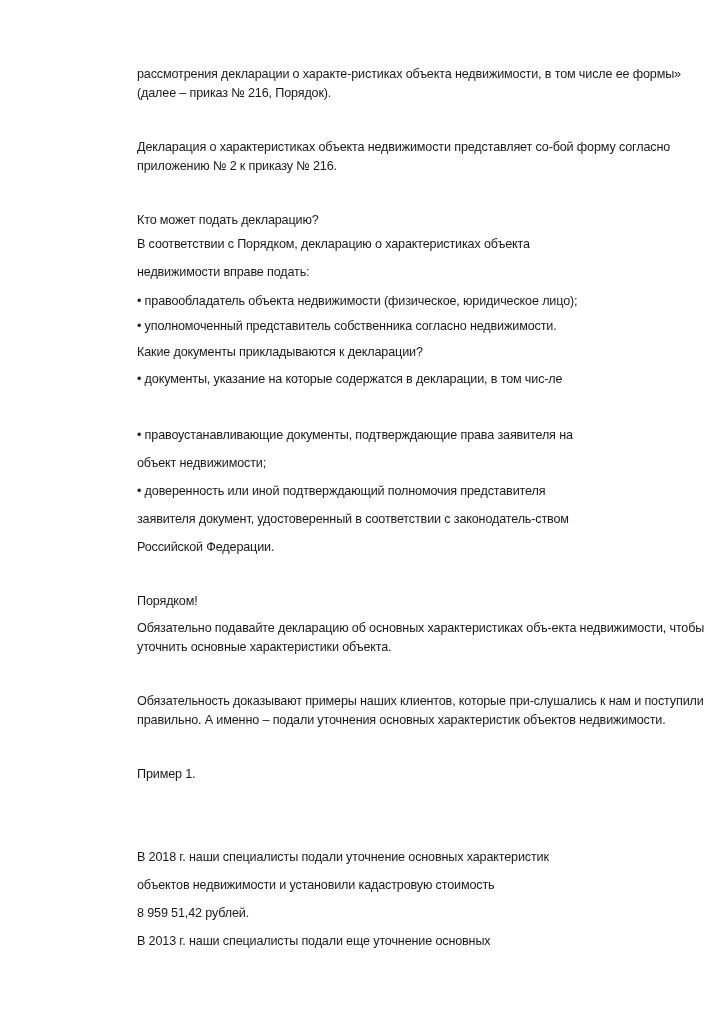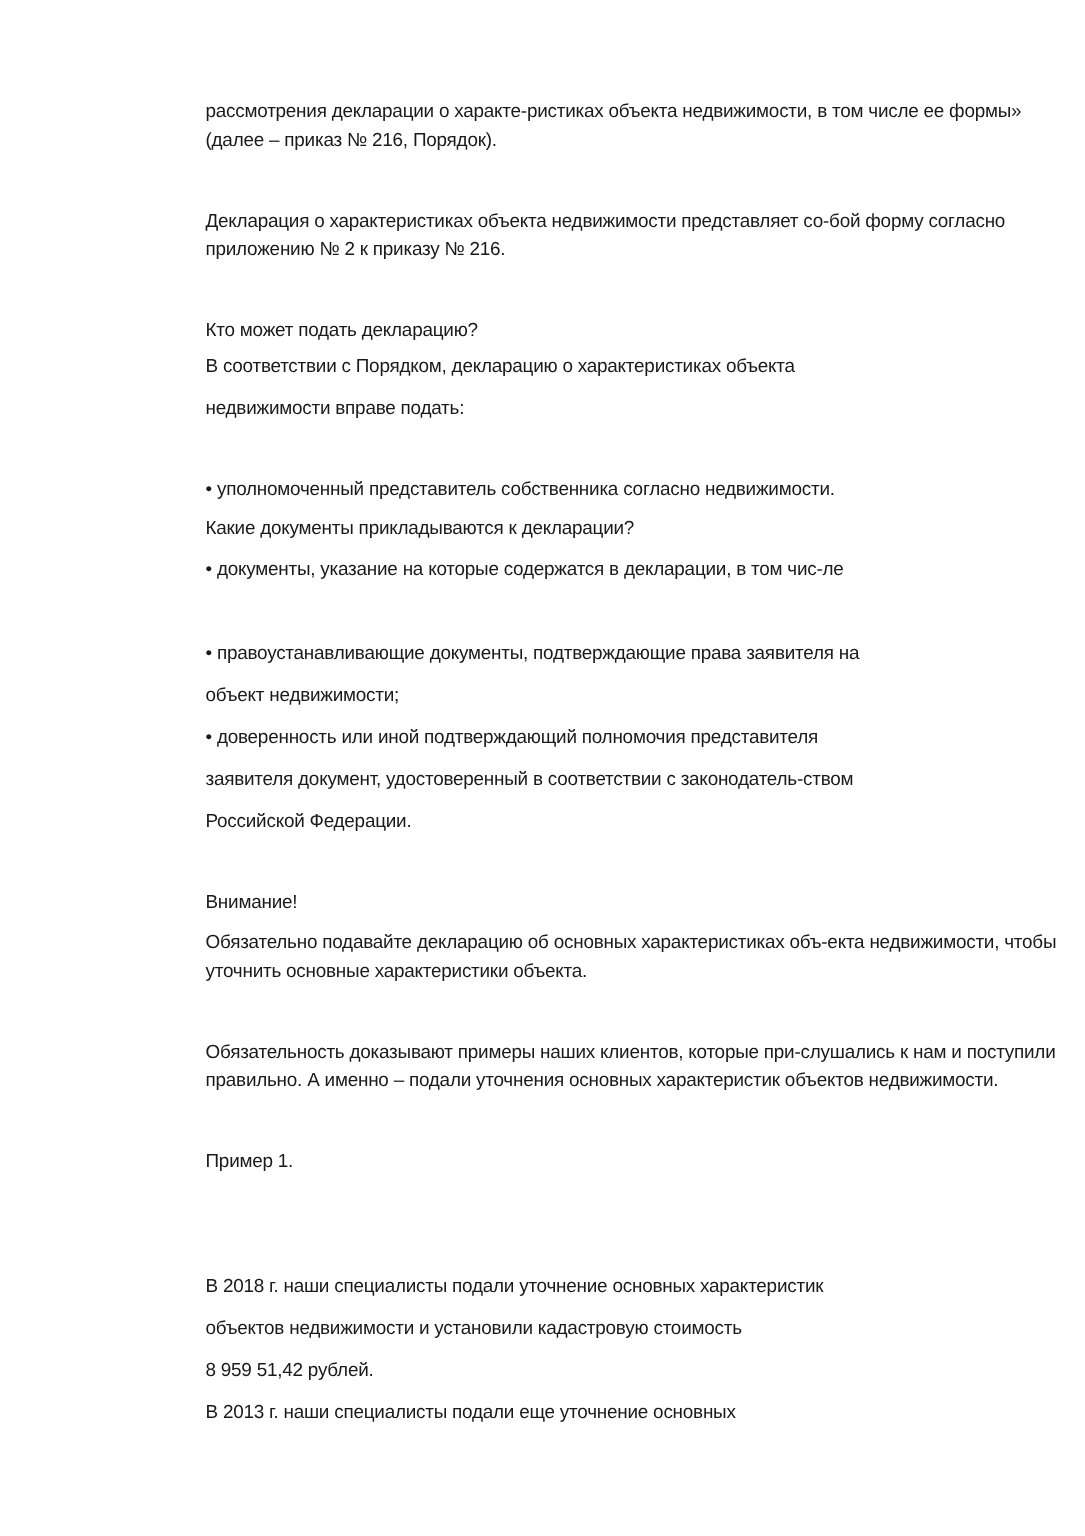--- a/index.html
+++ b/index.html
@@ -38,31 +38,32 @@
 <div class="page">
   <div class="line" style="top:66px">рассмотрения декларации о характе-ристиках объекта недвижимости, в том числе ее формы»</div>
   <div class="line" style="top:85px">(далее – приказ № 216, Порядок).</div>
 
   <div class="line" style="top:139px">Декларация о характеристиках объекта недвижимости представляет со-бой форму согласно</div>
   <div class="line" style="top:158px">приложению № 2 к приказу № 216.</div>
 
   <div class="line" style="top:212px">Кто может подать декларацию?</div>
   <div class="line" style="top:236px">В соответствии с Порядком, декларацию о характеристиках объекта</div>
   <div class="line" style="top:264px">недвижимости вправе подать:</div>
+  <div class="line" style="top:293px">• правообладатель объекта недвижимости (физическое, юридическое лицо);</div>
   <div class="line" style="top:318px">• уполномоченный представитель собственника согласно недвижимости.</div>
 
   <div class="line" style="top:344px">Какие документы прикладываются к декларации?</div>
   <div class="line" style="top:371px">• документы, указание на которые содержатся в декларации, в том чис-ле</div>
   <div class="line" style="top:427px">• правоустанавливающие документы, подтверждающие права заявителя на</div>
   <div class="line" style="top:455px">объект недвижимости;</div>
   <div class="line" style="top:483px">• доверенность или иной подтверждающий полномочия представителя</div>
   <div class="line" style="top:511px">заявителя документ, удостоверенный в соответствии с законодатель-ством</div>
   <div class="line" style="top:539px">Российской Федерации.</div>
 
-  <div class="line" style="top:593px">Внимание!</div>
+  <div class="line" style="top:593px">Порядком!</div>
   <div class="line" style="top:620px">Обязательно подавайте декларацию об основных характеристиках объ-екта недвижимости, чтобы</div>
   <div class="line" style="top:639px">уточнить основные характеристики объекта.</div>
 
   <div class="line" style="top:712px">правильно. А именно – подали уточнения основных характеристик объектов недвижимости.</div>
   <div class="line" style="top:693px">Обязательность доказывают примеры наших клиентов, которые при-слушались к нам и поступили</div>
 
   <div class="line" style="top:766px">Пример 1.</div>
   <div class="line" style="top:849px">В 2018 г. наши специалисты подали уточнение основных характеристик</div>
   <div class="line" style="top:877px">объектов недвижимости и установили кадастровую стоимость</div>
   <div class="line" style="top:905px">8 959 51,42 рублей.</div>

